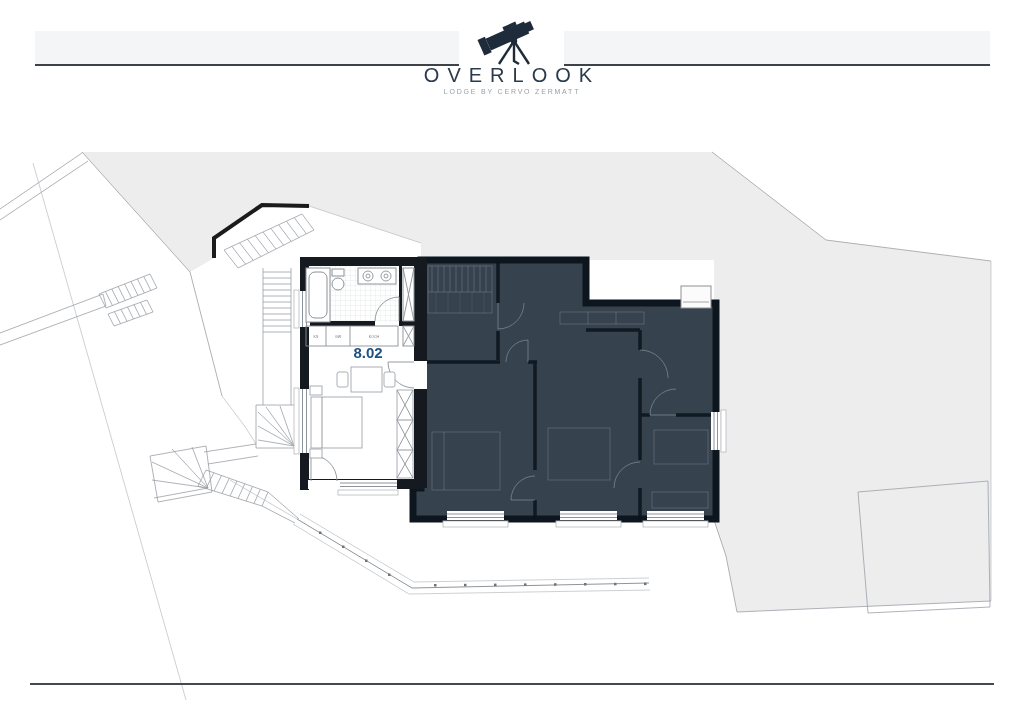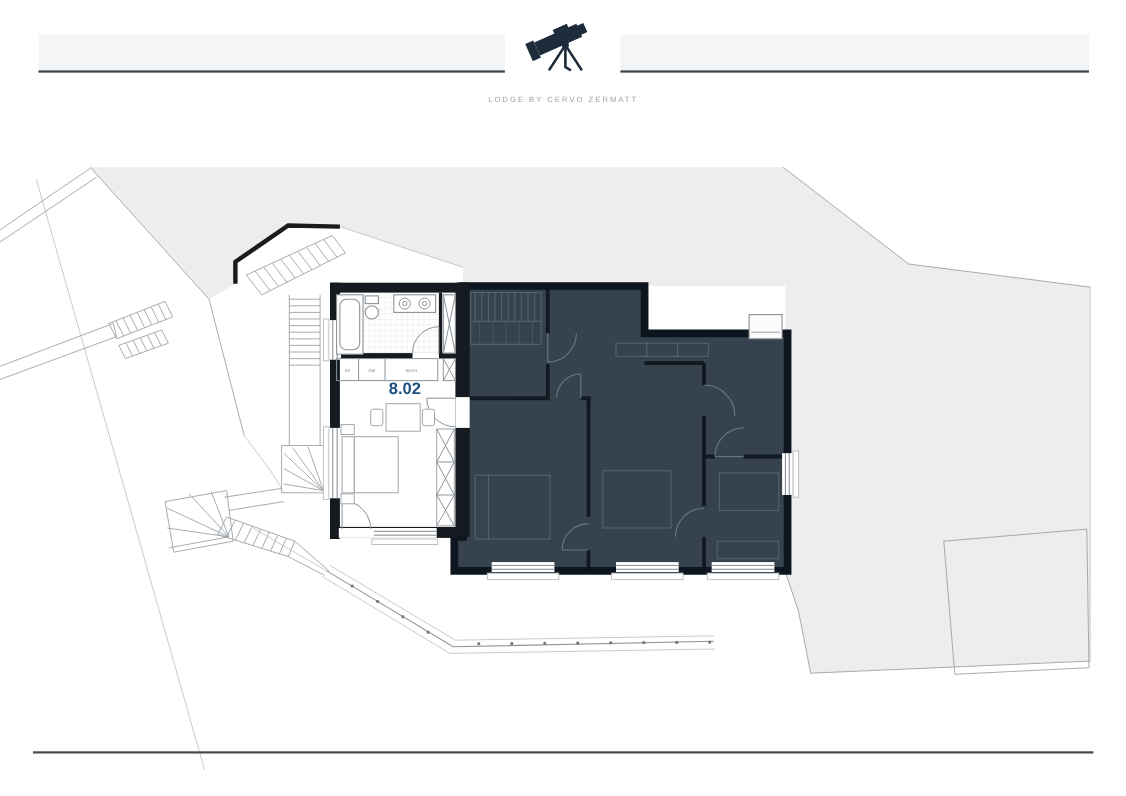--- a/index.html
+++ b/index.html
@@ -50,20 +50,21 @@
         <rect x="-6" y="-10" width="14" height="4"></rect>
       </g>
       <circle cx="2" cy="7" r="3.2"></circle>
       <g stroke="#1d2b3a" stroke-width="2.4" fill="none">
         <path d="M2,7 L-13,30"></path>
         <path d="M2,7 L17,30"></path>
         <path d="M2,7 L2,27 L7,30"></path>
       </g>
     </g>
   </svg>
+  <div id="brand">OVERLOOK</div>
   <div id="tagline">LODGE BY CERVO ZERMATT</div>
 
   <svg width="1024" height="724" viewBox="0 0 1024 724" style="position:absolute;left:0;top:0;">
     <defs>
       <pattern id="tiles" width="5" height="5" patternUnits="userSpaceOnUse">
         <path d="M5,0 H0 V5" stroke="#d9dcde" stroke-width="0.6" fill="none"></path>
       </pattern>
       <clipPath id="darkclip">
         <path d="M421,260 H586 V303 H716 V519 H413 V488 H421 Z"></path>
       </clipPath>

